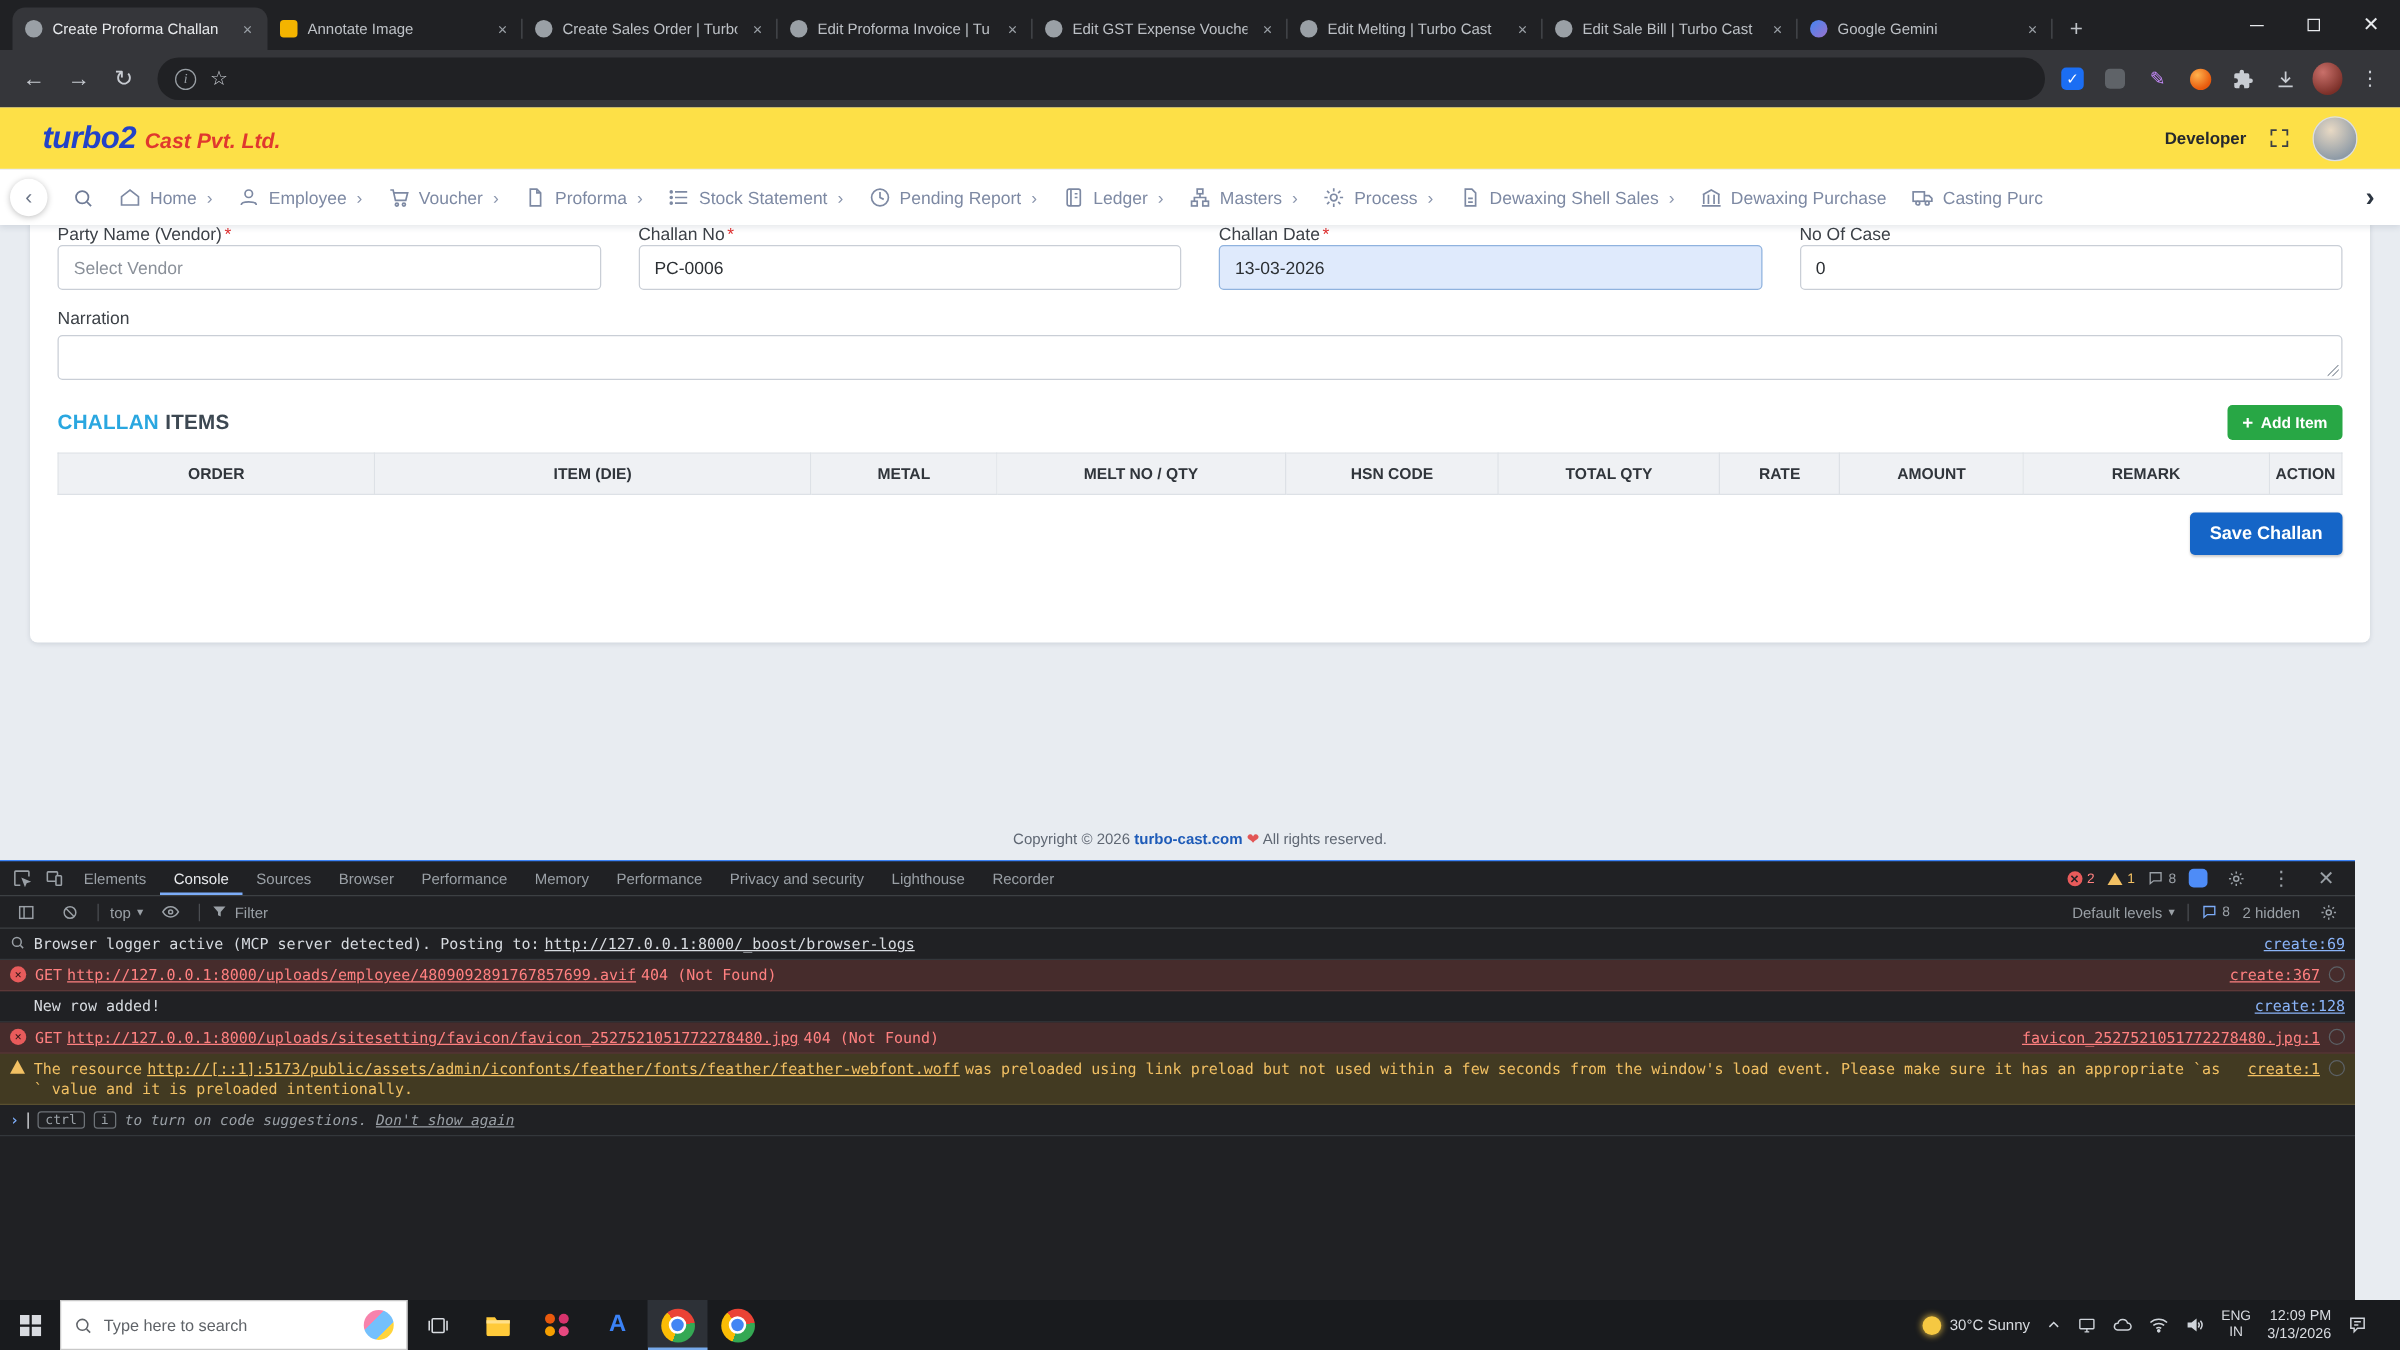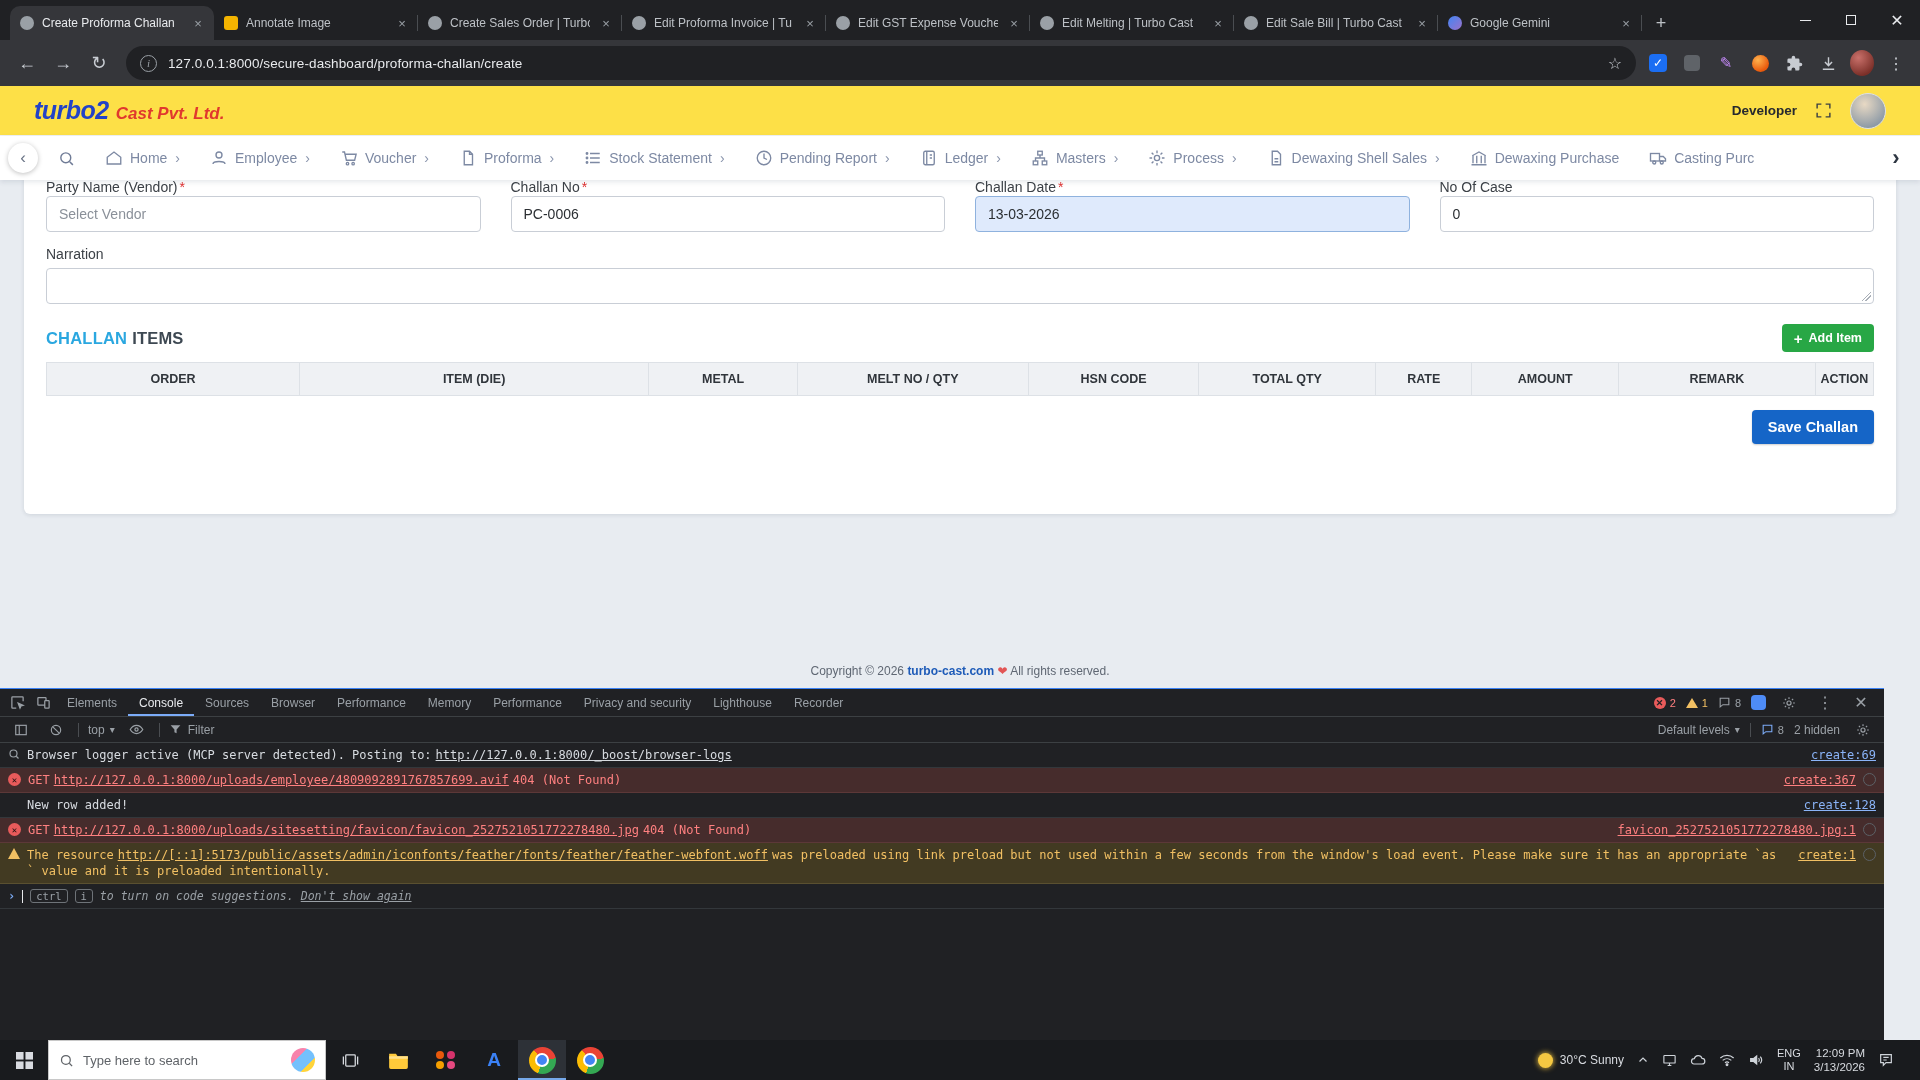--- a/index.html
+++ b/index.html
@@ -43,21 +43,21 @@
 #appheader{position:absolute;top:86px;left:0;width:1920px;height:50px;background:#fde047;display:flex;align-items:center;padding:0 34px;border-bottom:1px solid #f0f2f5}
 .logo{display:flex;align-items:baseline;gap:7px}
 .logo .l1{font-style:italic;font-weight:bold;font-size:25px;color:#2242c8;letter-spacing:-.5px}
 .logo .l2{font-style:italic;font-weight:bold;font-size:17px;color:#e0382e}
 #appheader .right{margin-left:auto;display:flex;align-items:center;gap:18px}
 .dev-label{font-size:13.5px;font-weight:bold;color:#26292e}
 .expand-ic{color:#3c4043}
 .avatar-lg{width:36px;height:36px;border-radius:50%;background:radial-gradient(circle at 40% 30%,#e8d9c4,#8d9aa6 75%);border:1px solid #dcdfe4}
 
 
-#navbar{position:absolute;top:136px;left:0;width:1920px;height:44px;background:#fff;box-shadow:0 2px 5px rgba(40,60,90,.12);display:flex;align-items:center;gap:30px;padding:0 44px 0 58px;color:#7d89a3;font-size:14px;overflow:hidden;z-index:2}
+#navbar{position:absolute;top:136px;left:0;width:1920px;height:44px;background:#fff;box-shadow:0 2px 5px rgba(40,60,90,.12);display:flex;align-items:center;gap:20px;padding:0 44px 0 58px;color:#7d89a3;font-size:14px;overflow:hidden;z-index:2}
 .nav-item{display:flex;align-items:center;gap:7px;white-space:nowrap;cursor:pointer;flex:none}
 .nav-caret{font-size:14px;color:#8a95ad;margin-left:1px}
 .nav-circle-l{position:absolute;left:8px;top:143px;width:30px;height:30px;border-radius:50%;background:#fff;box-shadow:0 1px 5px rgba(0,0,0,.25);display:flex;align-items:center;justify-content:center;color:#6a7486;font-size:17px;z-index:3;cursor:pointer}
 .nav-chev-r{position:absolute;right:8px;top:140px;width:32px;height:36px;display:flex;align-items:center;justify-content:center;color:#2d3642;font-size:22px;font-weight:bold;z-index:3;cursor:pointer;background:#fff}
 
 
 #card{position:absolute;top:174px;left:24px;width:1872px;height:340px;background:#fff;border-radius:6px;box-shadow:0 1px 4px rgba(30,45,70,.13);padding:4px 22px 0}
 .form-row{display:grid;grid-template-columns:repeat(4,1fr);column-gap:30px}
 .f-label{font-size:14px;color:#3c4147;margin-bottom:0;height:18px;line-height:18px}
 .req{color:#e03131;margin-left:2px}
@@ -208,21 +208,20 @@
     </div>
   <div class="win-btn">✕</div>
 </div>
 
 <div id="toolbar">
   <div class="tb-btn">←</div>
   <div class="tb-btn">→</div>
   <div class="tb-btn">↻</div>
   <div id="omnibox">
     <span class="info-i">i</span>
-    <span class="url">127.0.0.1:8000/secure-dashboard/proforma-challan/create</span>
     <span class="star">☆</span>
   </div>
   <div class="extrow">
     <div class="ext">
         <span class="badge-check">✓</span>
       </div>
     <div class="ext">
         <span class="dimbox"></span>
       </div>
     <div class="ext">

